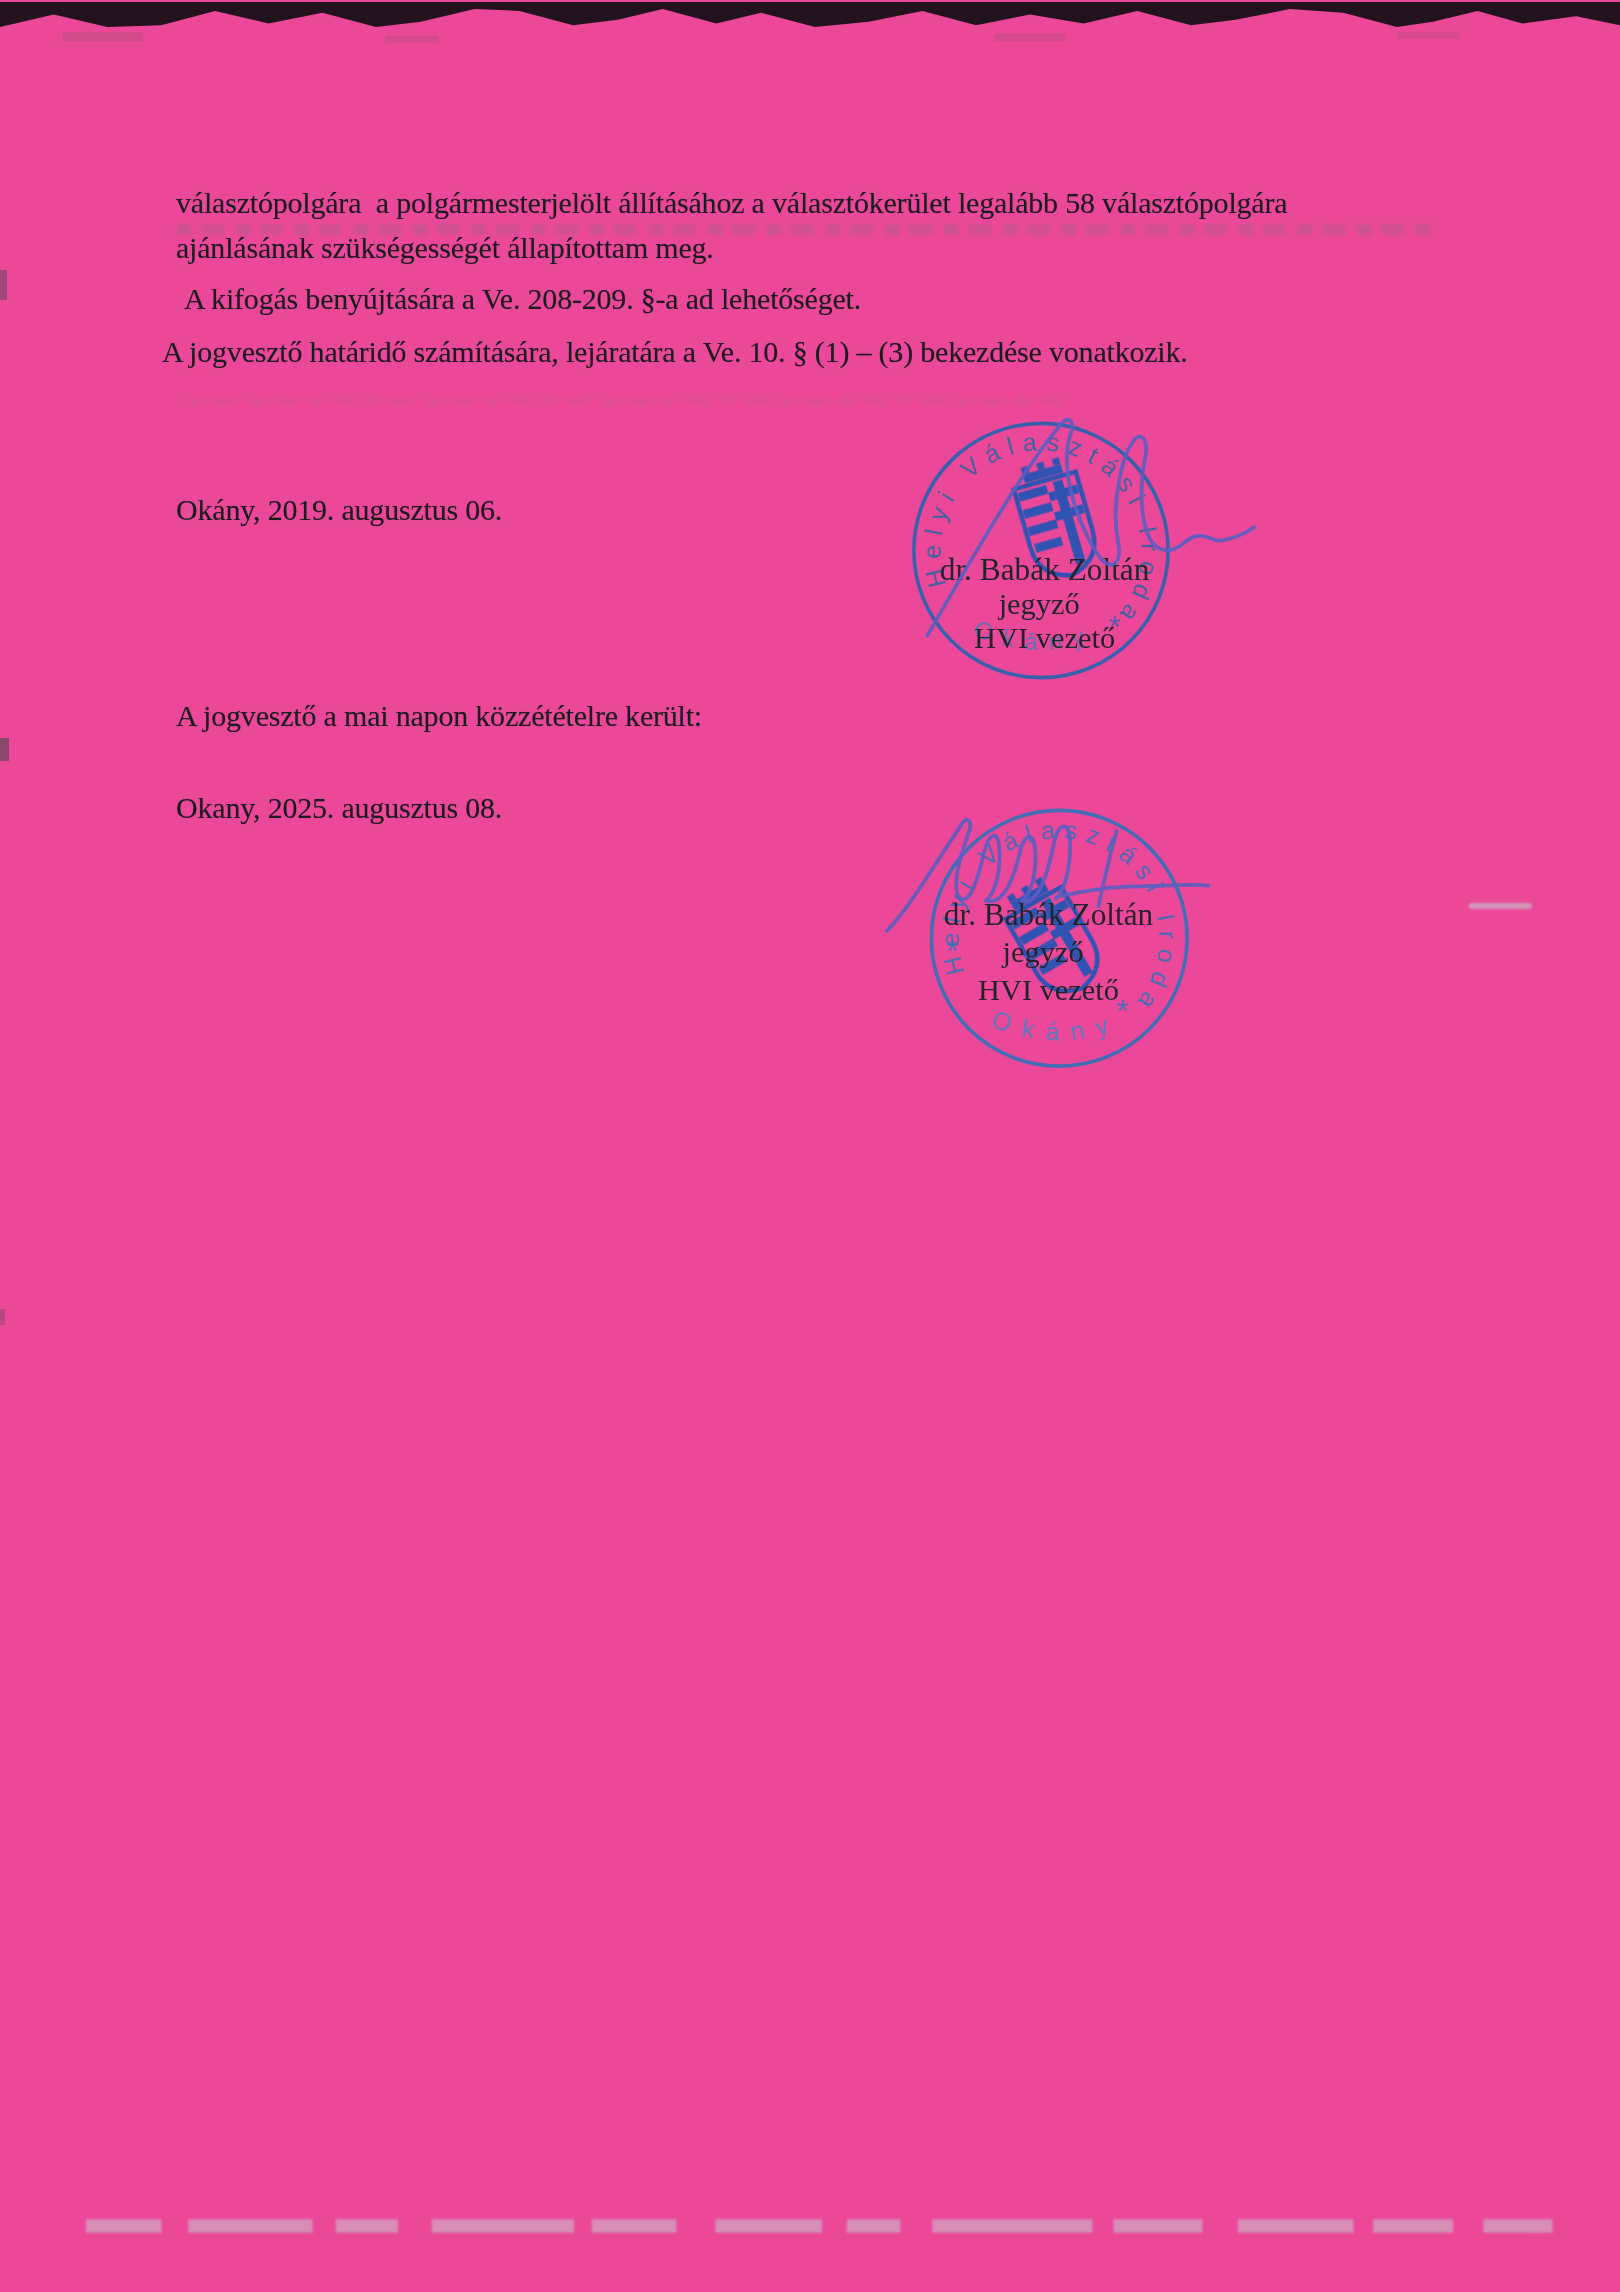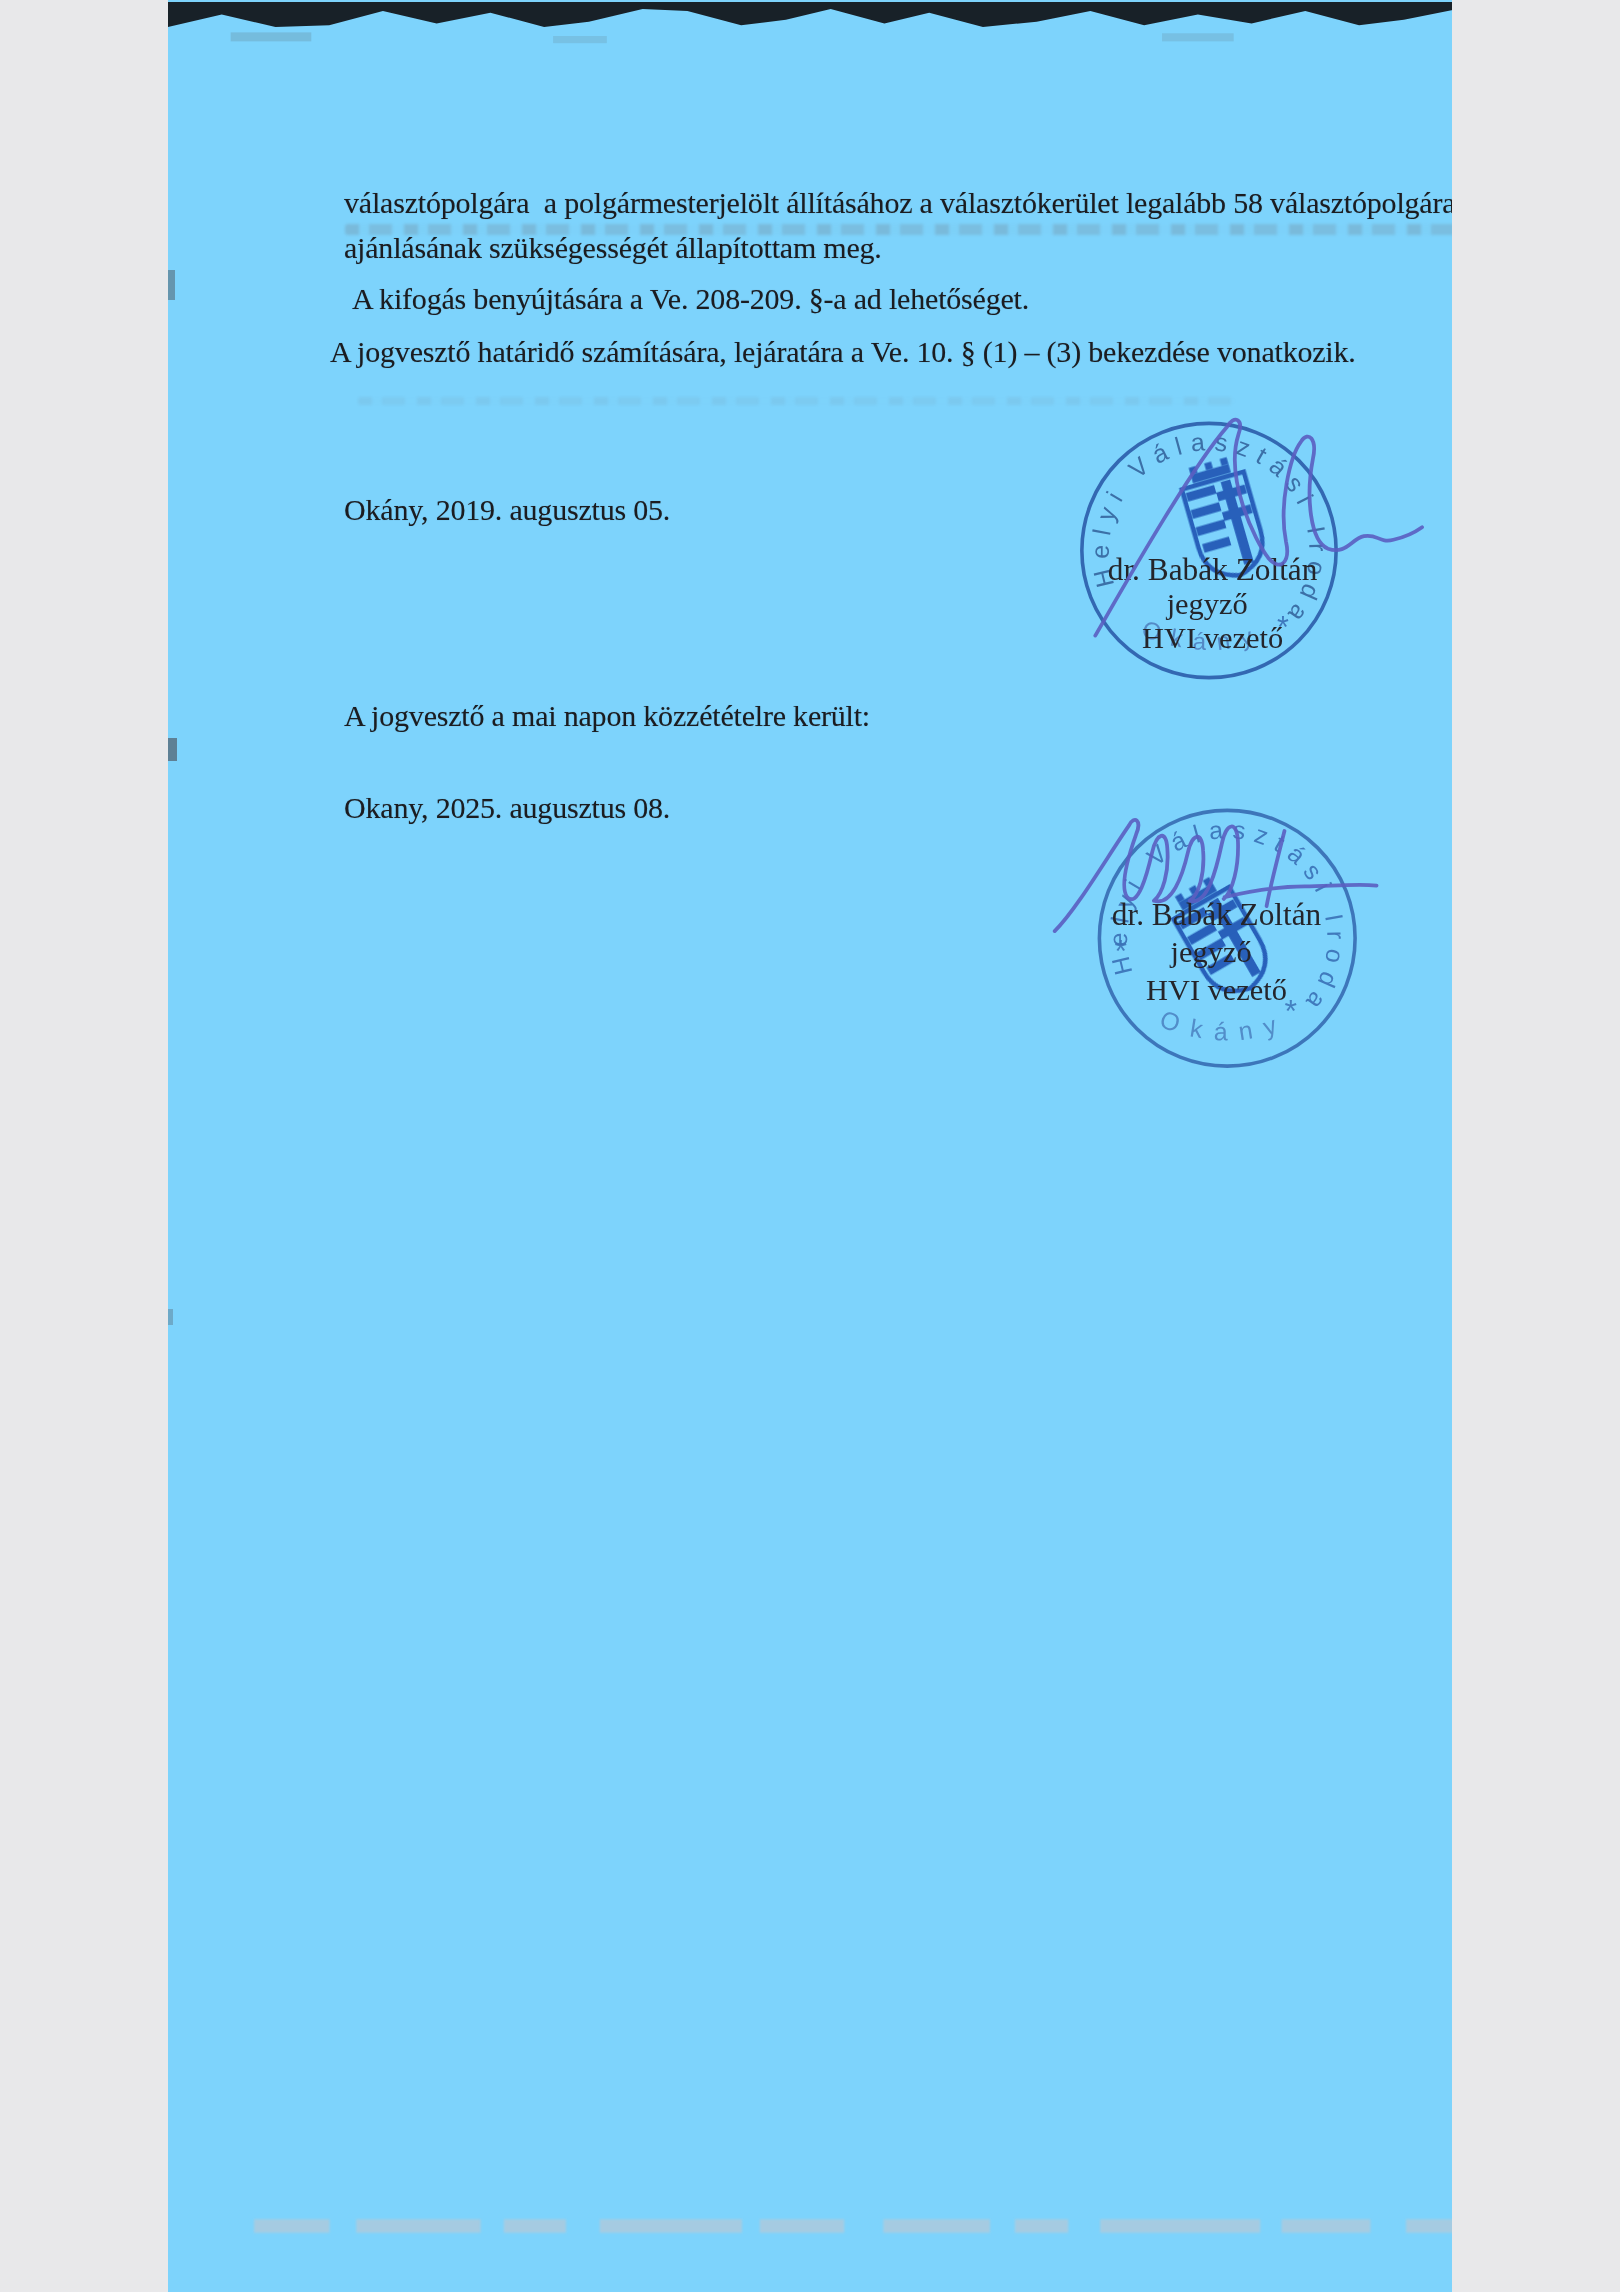--- a/index.html
+++ b/index.html
@@ -1,21 +1,21 @@
 <!DOCTYPE html>
 <html lang="hu" style="font-size:14.3px"><head>
 <meta charset="utf-8">
 <title>Scanned decision page</title>
 <style>
   html,body{margin:0;padding:0;background:#e8e8ea;}
   .page{
     position:relative;
-    width:1284px;height:2293px;
+    width:1620px;height:2293px;
     margin:0 auto;
-    background:#7dd3fc;
+    background:#ec4899;
     overflow:hidden;
     font-family:"Liberation Serif", serif;
     color:#1b1c20;
   }
   .line{
     position:absolute;
     font-size:30px;
     letter-spacing:-0.2px;
     white-space:pre;
     color:#1b1c20;
@@ -50,21 +50,21 @@
     <rect x="1560" y="35" width="70" height="8" fill="#555" opacity="0.12"></rect>
   </svg>
 
   <div class="line" style="left:176px;top:186px;">választópolgára  a polgármesterjelölt állításához a választókerület legalább 58 választópolgára</div>
   <div class="ghost" style="left:177px;top:224px;width:1254px;height:10.7px;opacity:.55;"></div>
   <div class="line" style="left:176px;top:231px;">ajánlásának szükségességét állapítottam meg.</div>
   <div class="line" style="left:184px;top:282px;">A kifogás benyújtására a Ve. 208-209. §-a ad lehetőséget.</div>
   <div class="line" style="left:162px;top:335px;">A jogvesztő határidő számítására, lejáratára a Ve. 10. § (1) – (3) bekezdése vonatkozik.</div>
   <div class="ghost" style="left:190px;top:397px;width:878px;height:8px;opacity:.22;"></div>
 
-  <div class="line" style="left:176px;top:493px;">Okány, 2019. augusztus 05.</div>
+  <div class="line" style="left:176px;top:493px;">Okány, 2019. augusztus 06.</div>
   <div class="line" style="left:176px;top:699px;">A jogvesztő a mai napon közzétételre került:</div>
   <div class="line" style="left:176px;top:791px;">Okany, 2025. augusztus 08.</div>
 
   <svg class="stamp-svg" style="left:887px;top:407px;" width="385" height="296" viewBox="0 0 430 330">
     <defs>
       <path id="s1-top" d="M66.7 198.1 A112 112 0 1 1 243.7 246.2" fill="none"></path>
       <path id="s1-bot" d="M90 252 Q172 290 254 252" fill="none"></path>
     </defs>
     <g style="filter:blur(0.35px)">
       <circle cx="172" cy="160" r="142" fill="none" stroke="#2f62ae" stroke-width="4" opacity="0.95"></circle>

